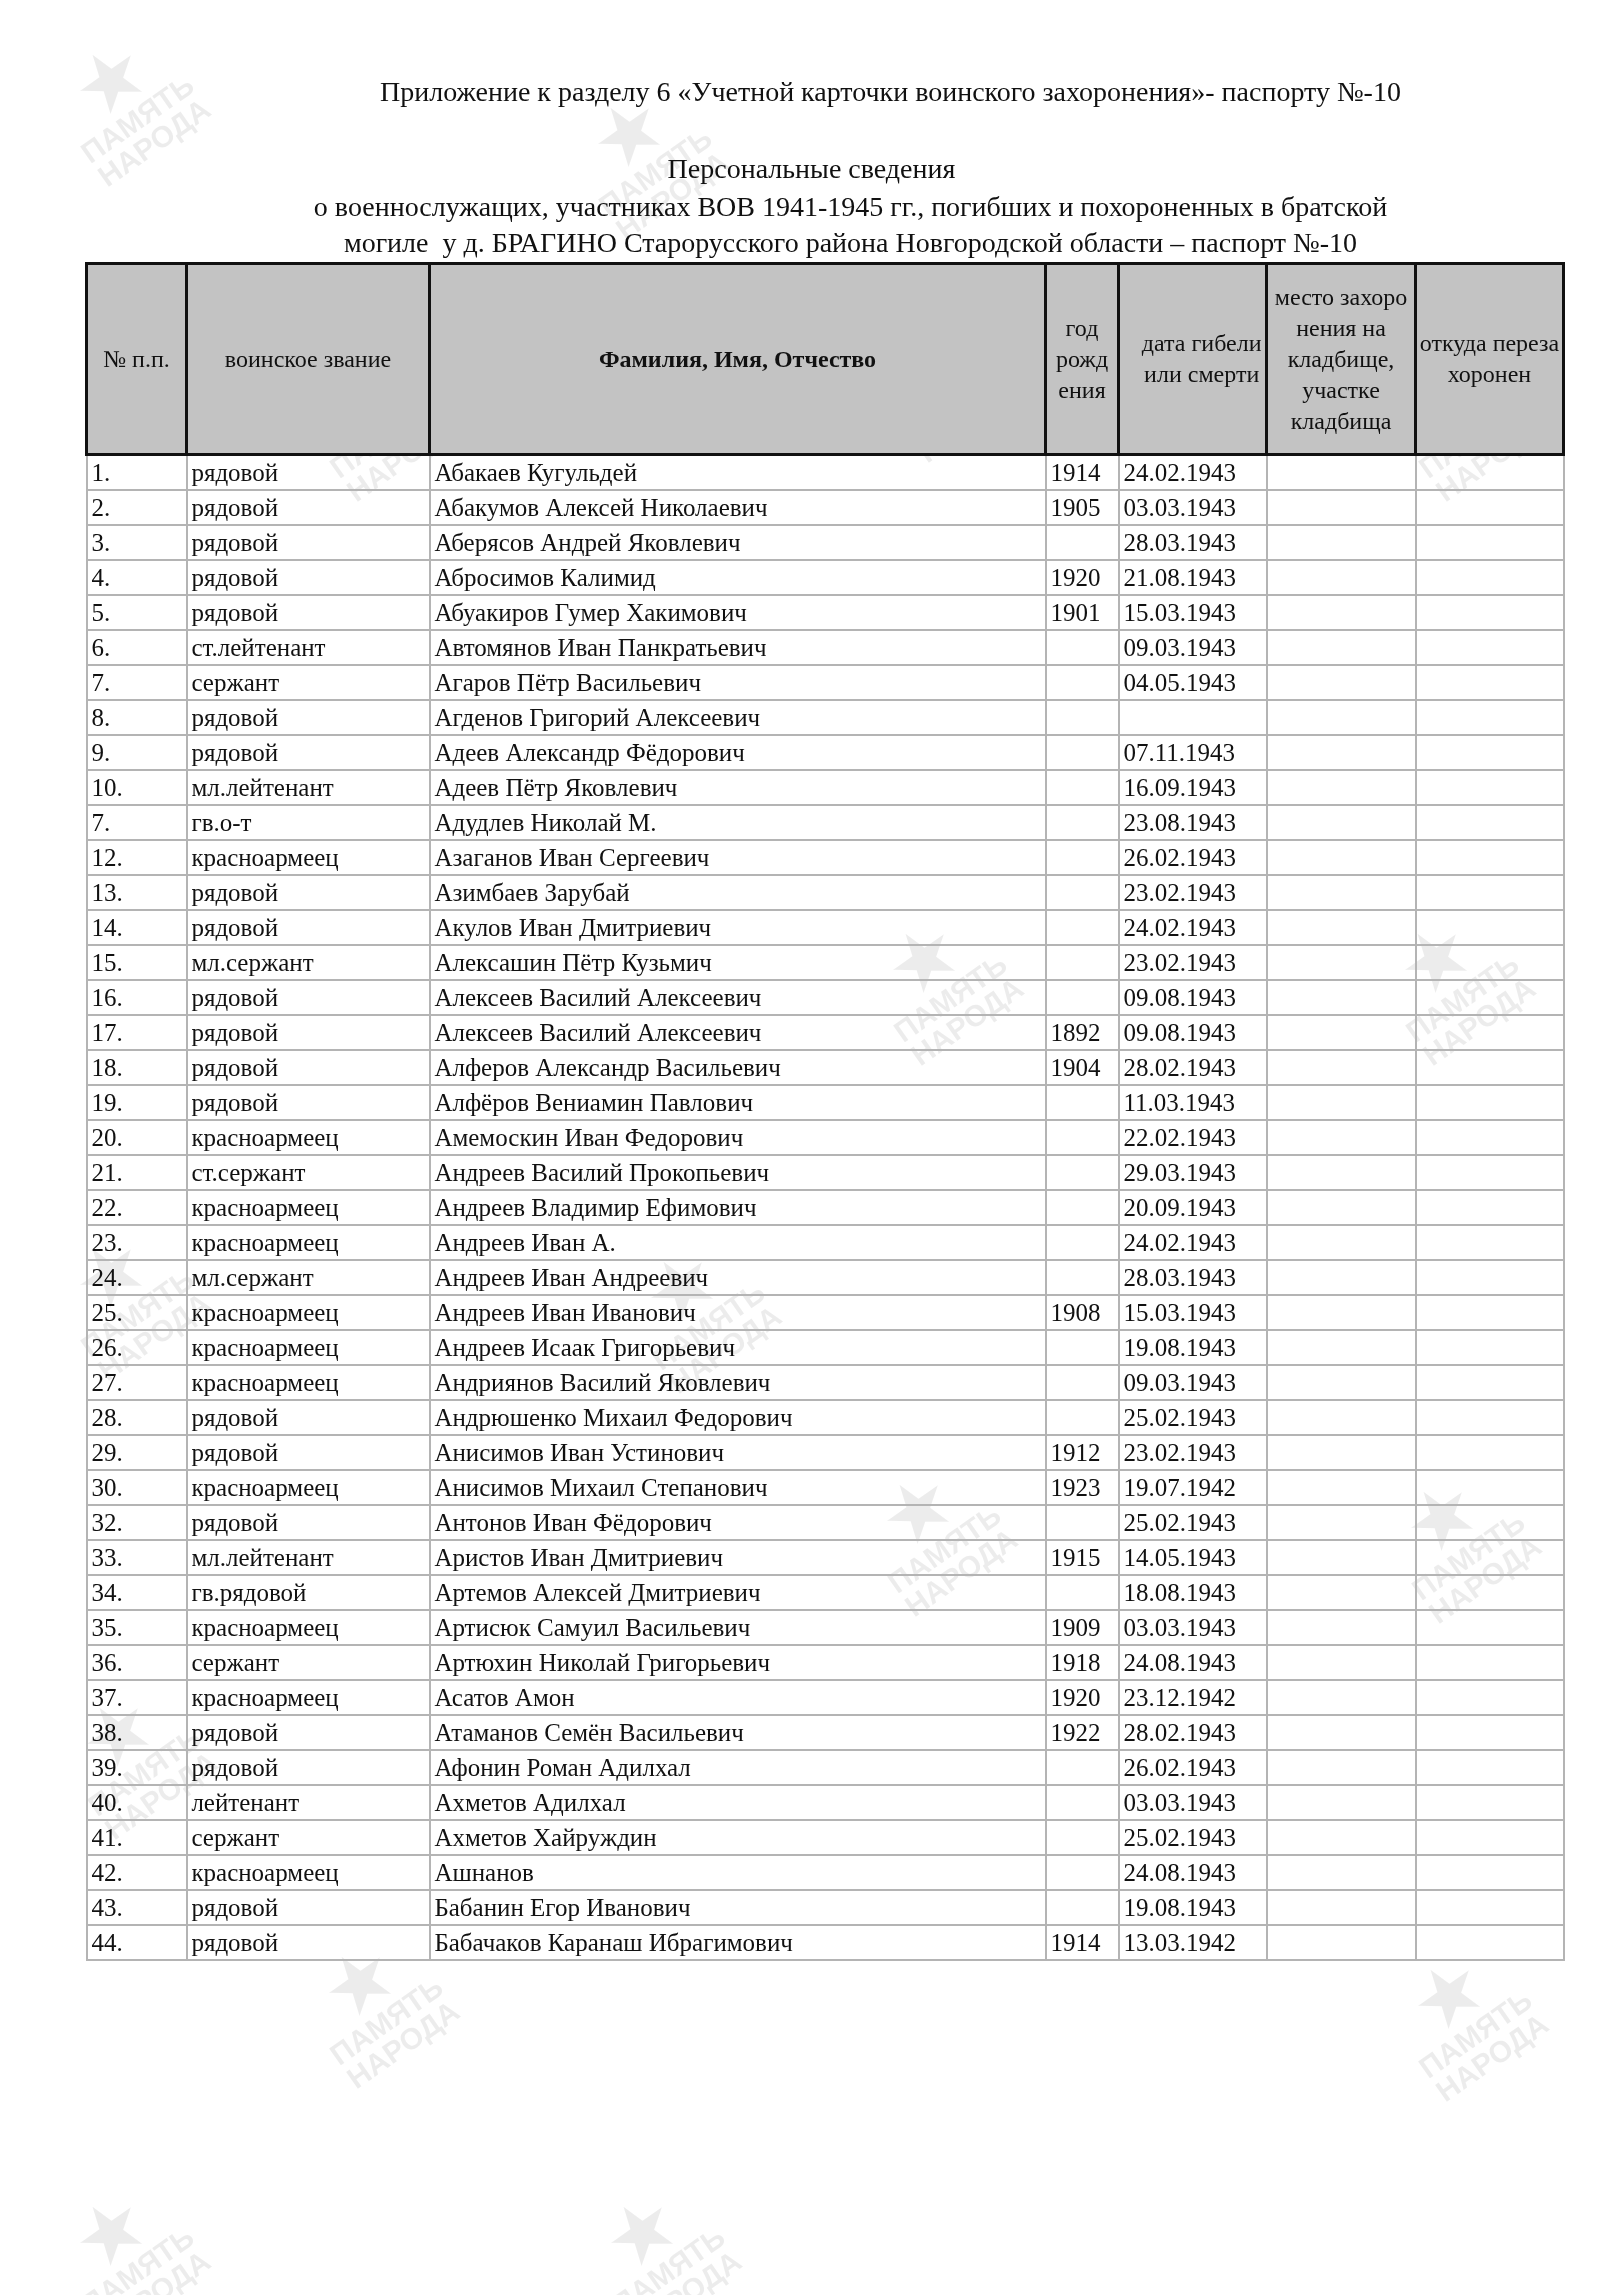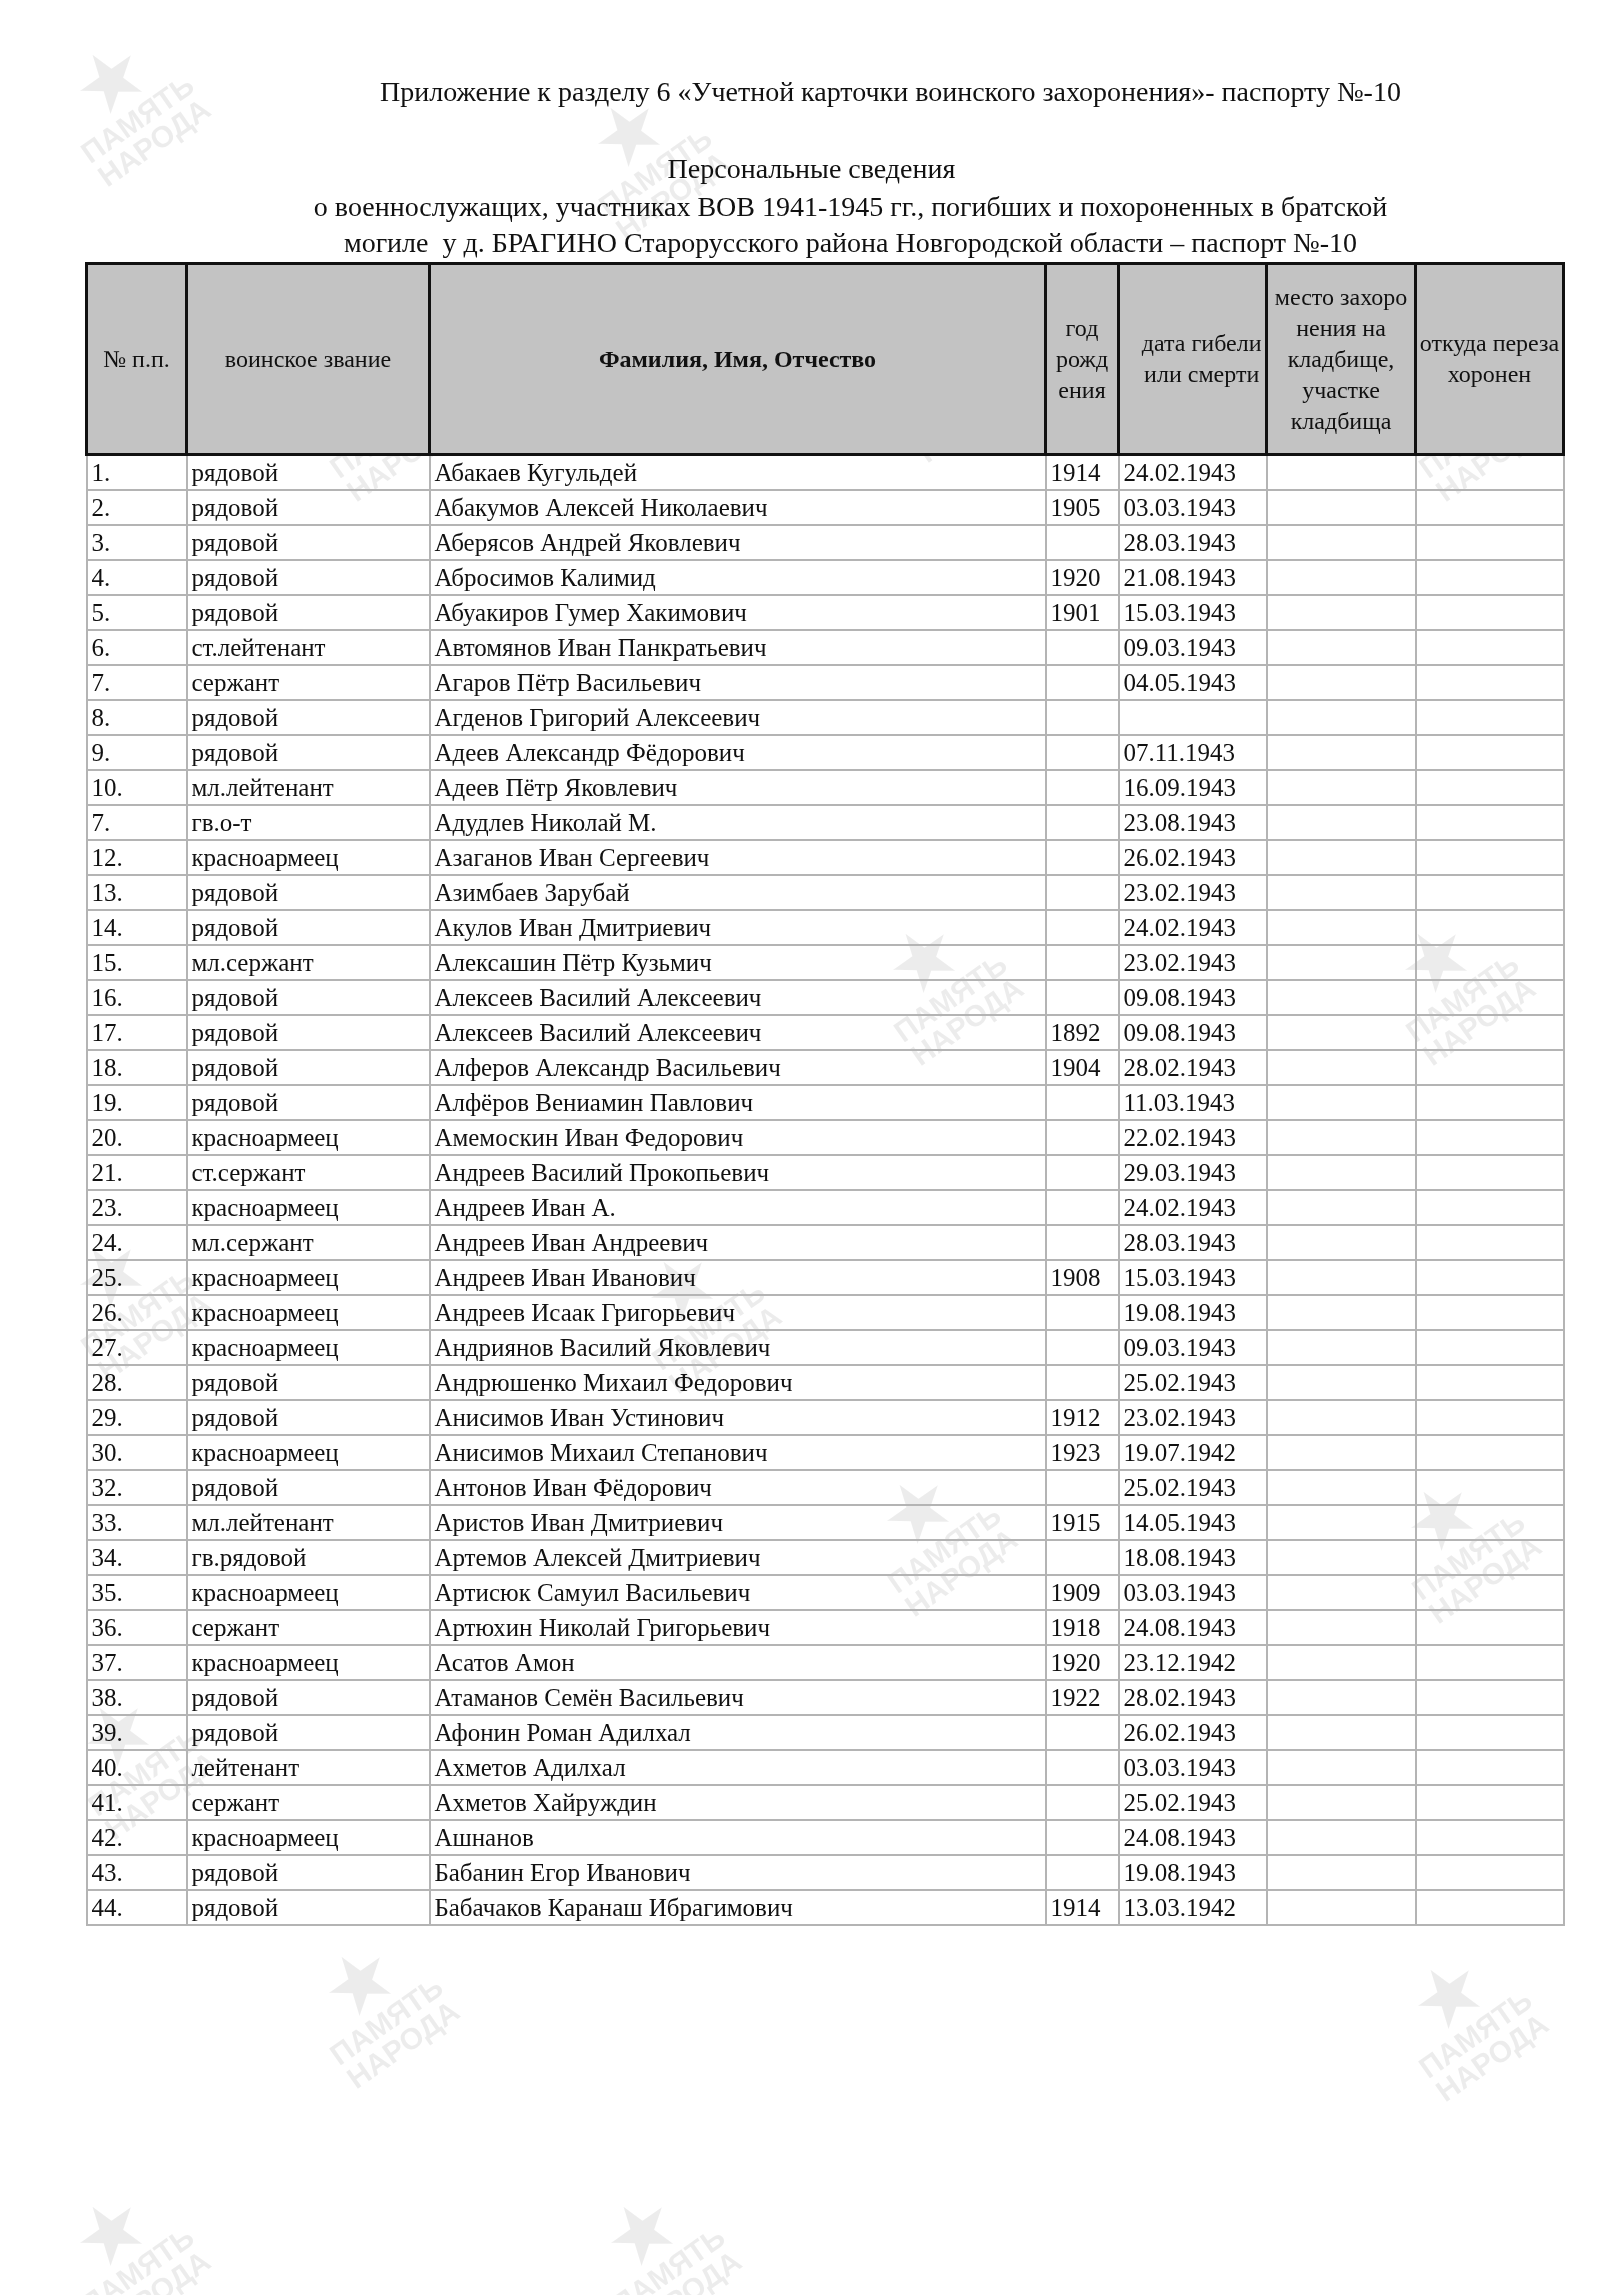--- a/index.html
+++ b/index.html
@@ -271,20 +271,29 @@
       <tr class="data-row">
         <td class="c-num">21.</td>
         <td class="c-rank">ст.сержант</td>
         <td class="c-name">Андреев Василий Прокопьевич</td>
         <td class="c-year"></td>
         <td class="c-date">29.03.1943</td>
         <td class="c-place"></td>
         <td class="c-from"></td>
       </tr>
       <tr class="data-row">
+        <td class="c-num">22.</td>
+        <td class="c-rank">красноармеец</td>
+        <td class="c-name">Андреев Владимир Ефимович</td>
+        <td class="c-year"></td>
+        <td class="c-date">20.09.1943</td>
+        <td class="c-place"></td>
+        <td class="c-from"></td>
+      </tr>
+      <tr class="data-row">
         <td class="c-num">23.</td>
         <td class="c-rank">красноармеец</td>
         <td class="c-name">Андреев Иван А.</td>
         <td class="c-year"></td>
         <td class="c-date">24.02.1943</td>
         <td class="c-place"></td>
         <td class="c-from"></td>
       </tr>
       <tr class="data-row">
         <td class="c-num">24.</td>

